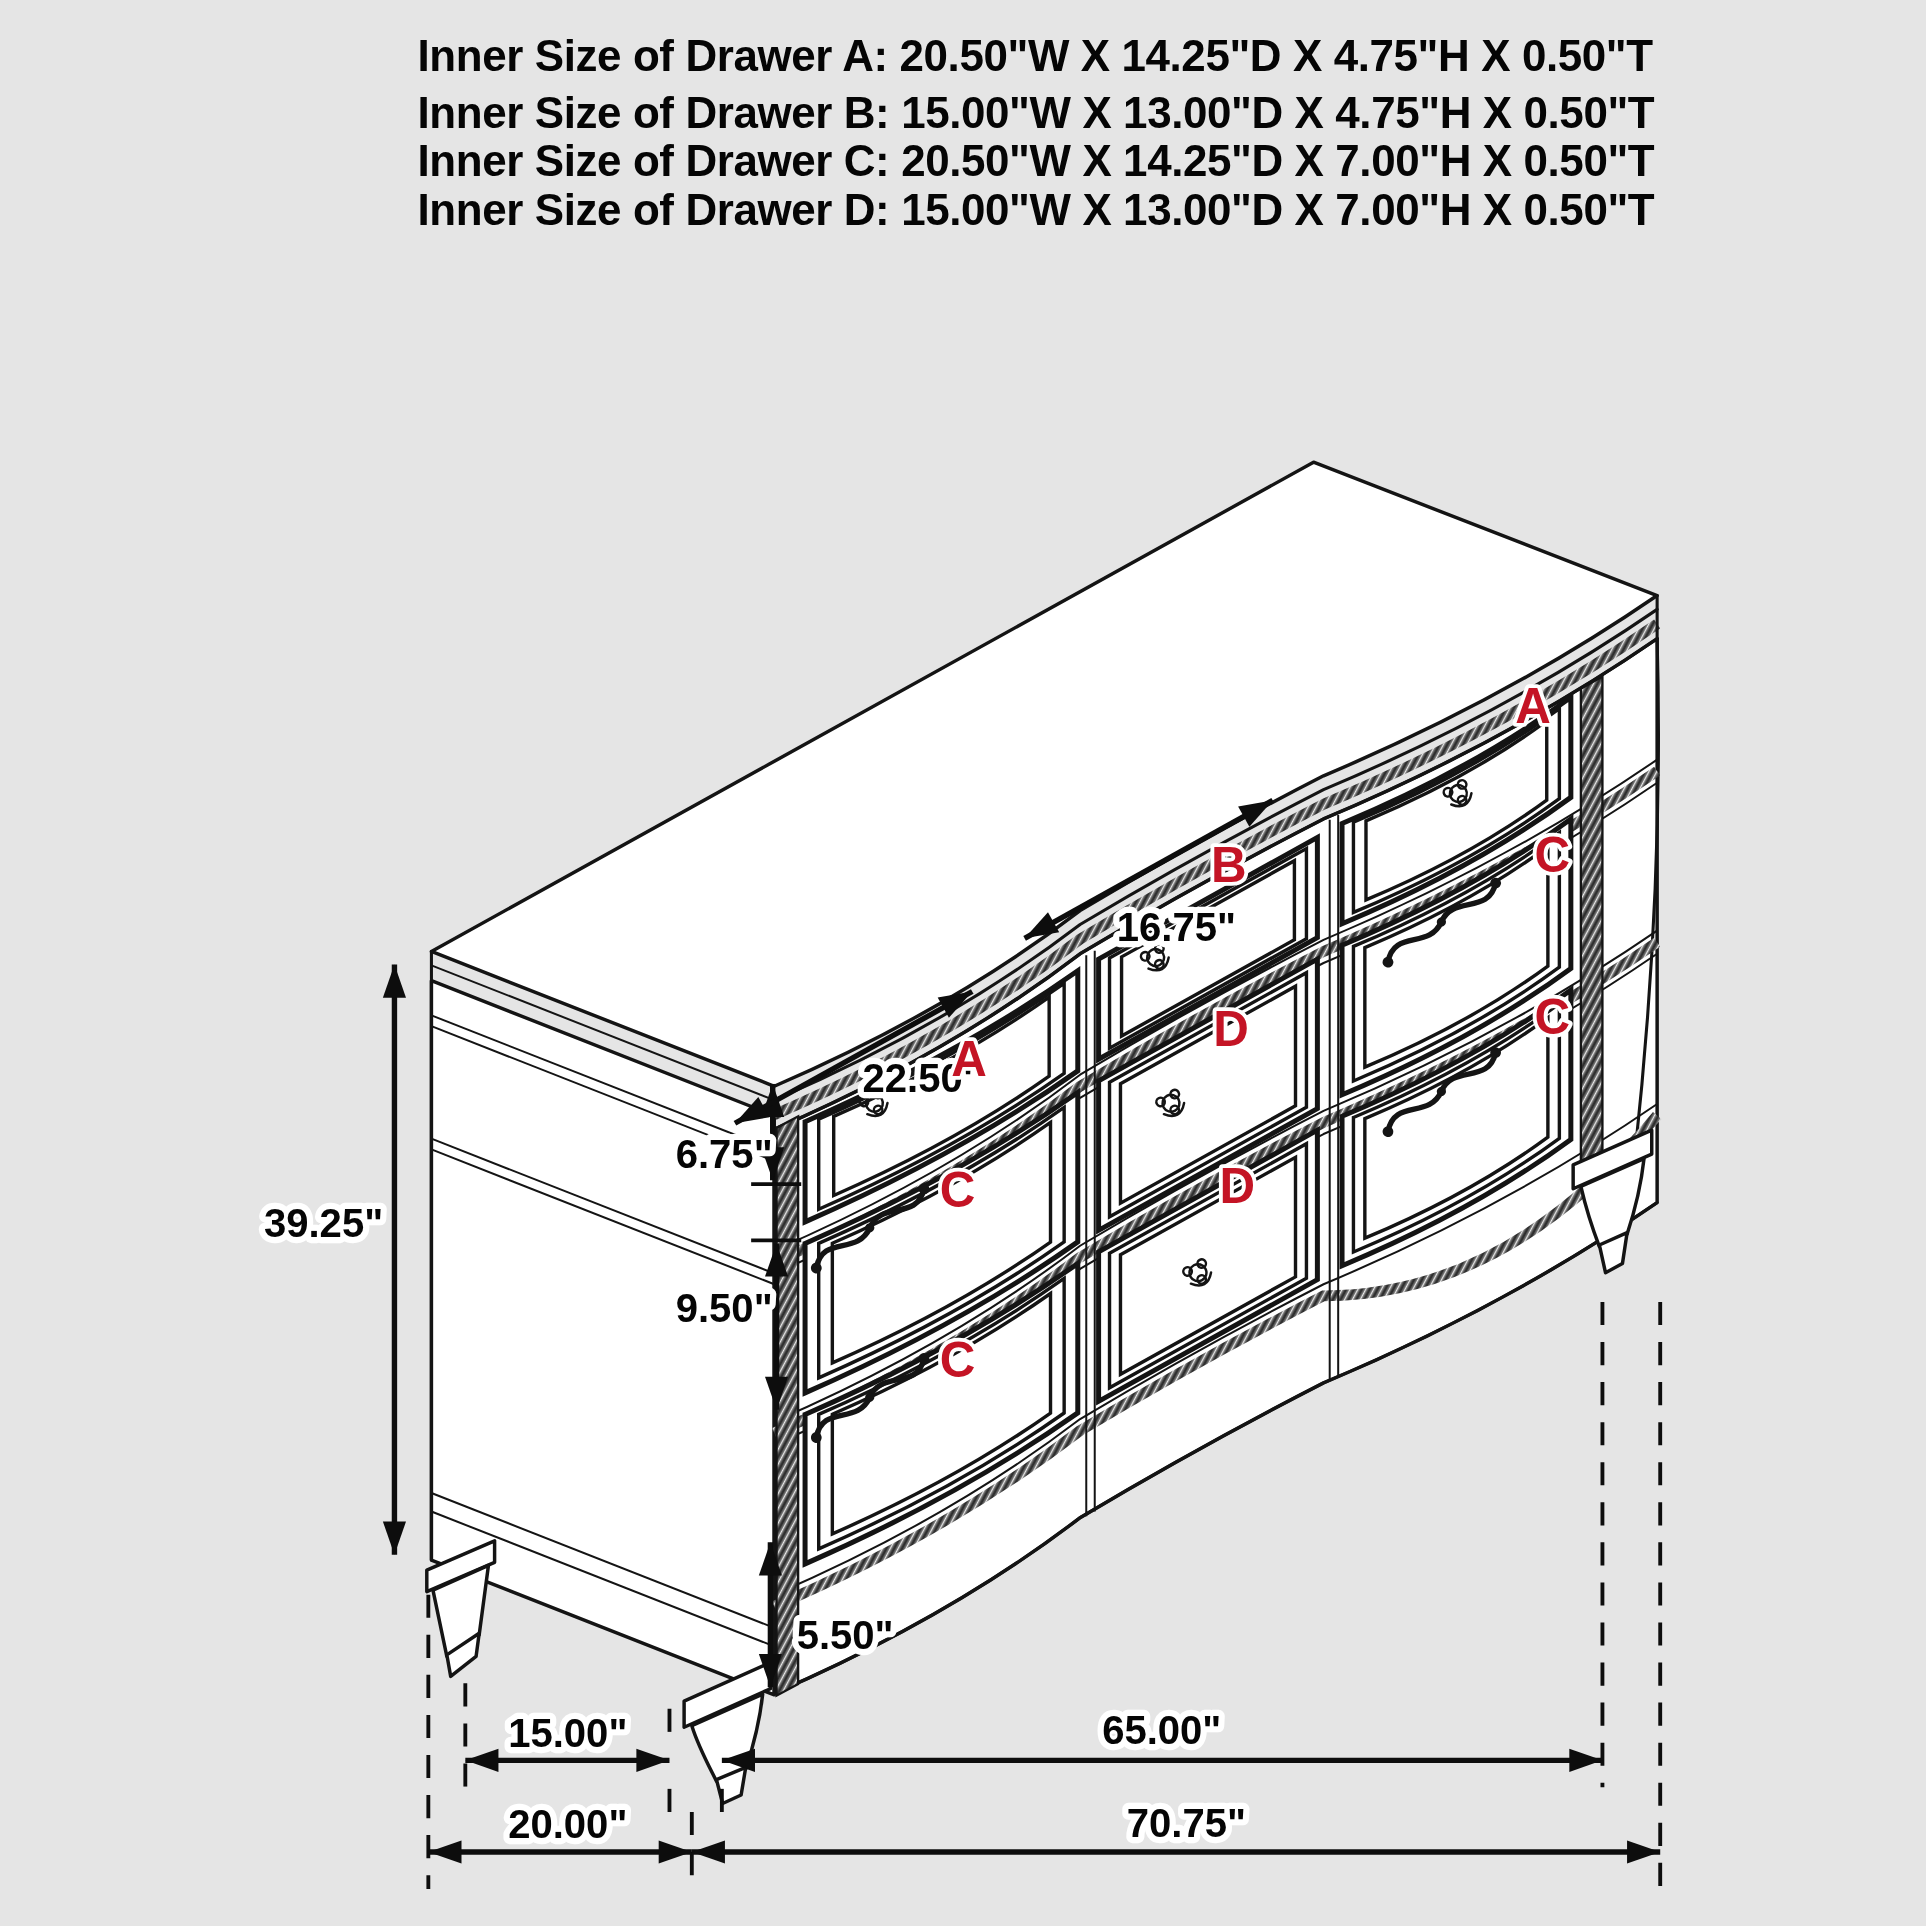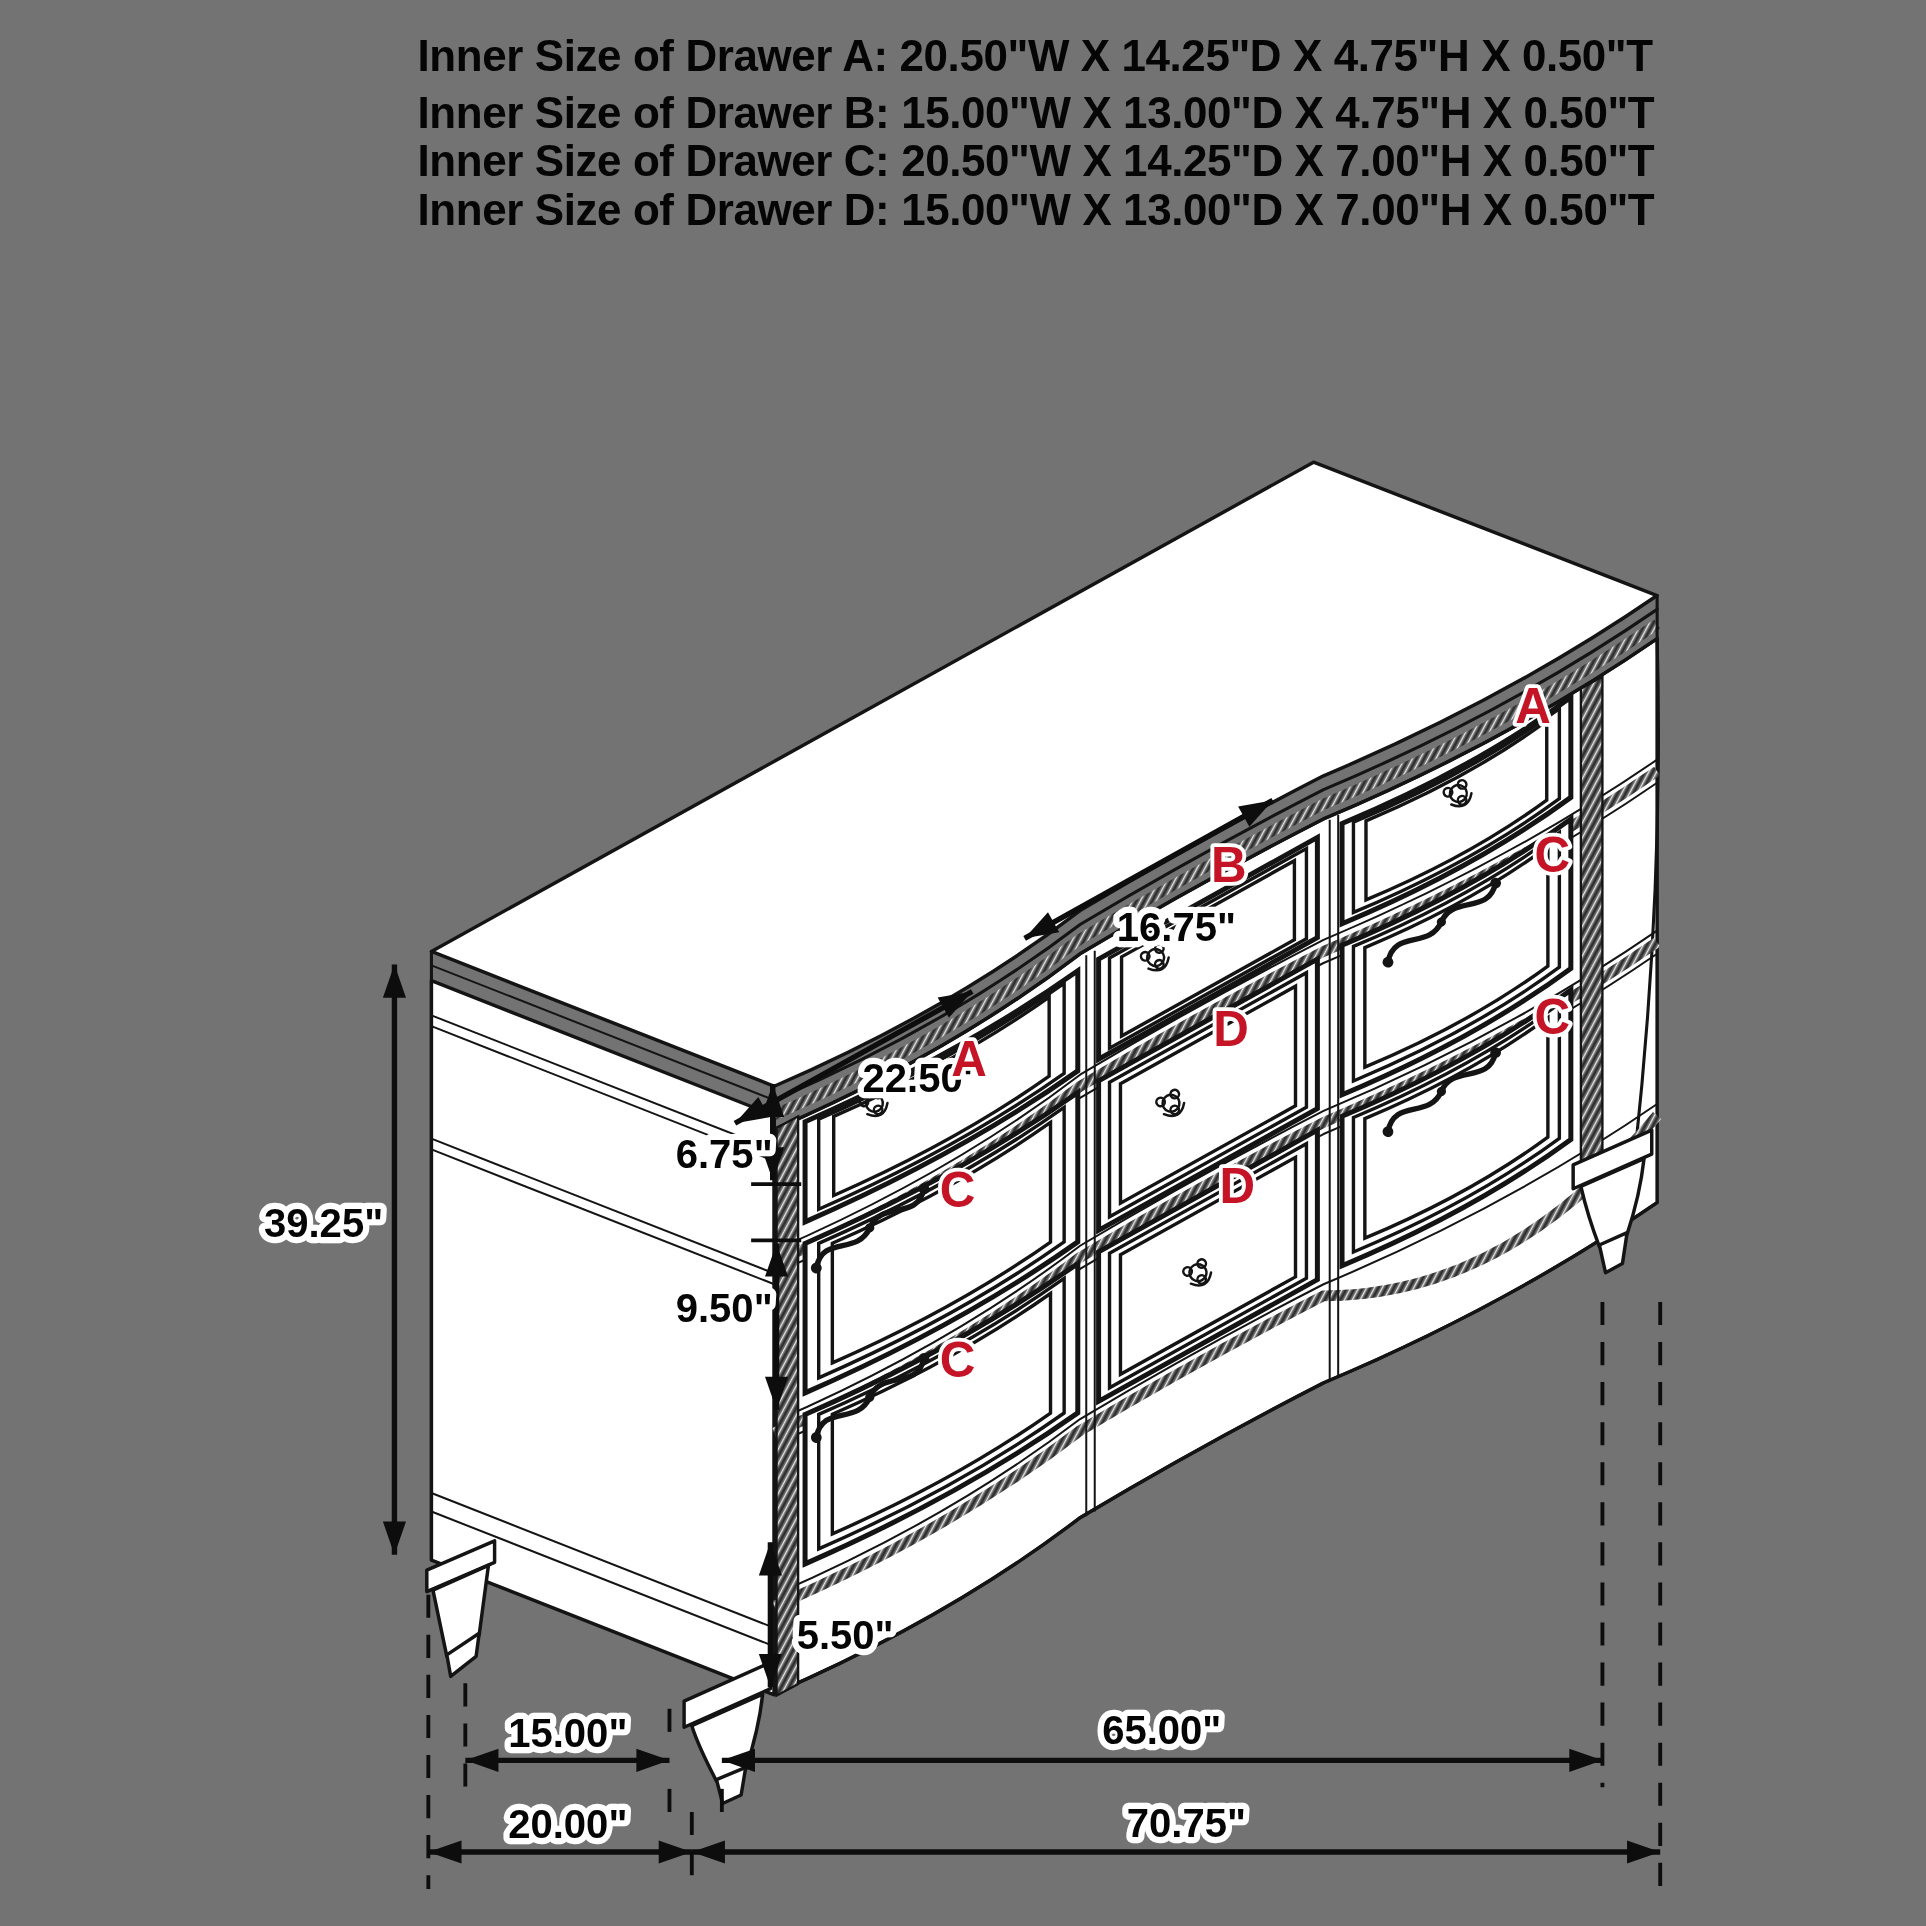--- a/index.html
+++ b/index.html
@@ -1,17 +1,17 @@
 <!DOCTYPE html>
 <html style="font-size:12.3px"><head>
 <meta charset="utf-8">
 <style>
   html,body{margin:0;padding:0;background:#fff;}
   body{width:1926px;height:1926px;font-family:"Liberation Sans",sans-serif;}
-  .stage{position:relative;width:1926px;height:1926px;background:#737373;overflow:hidden;}
+  .stage{position:relative;width:1926px;height:1926px;background:#e5e5e5;overflow:hidden;}
   svg{display:block;}
   
   .ln{stroke:#141414;fill:none;stroke-width:4;stroke-linecap:round;stroke-linejoin:round;}
   .ln-thin{stroke:#141414;fill:none;stroke-width:2.6;}
   .face{stroke:#141414;fill:#ffffff;stroke-width:4.5;stroke-linejoin:round;}
   .knurlband{fill:none;stroke:url(#knurl);stroke-width:14;}
   .dw{fill:#ffffff;}
   .dwframe{fill:none;}
   
   .dim{stroke:#0d0d0d;stroke-width:7;fill:none;}

